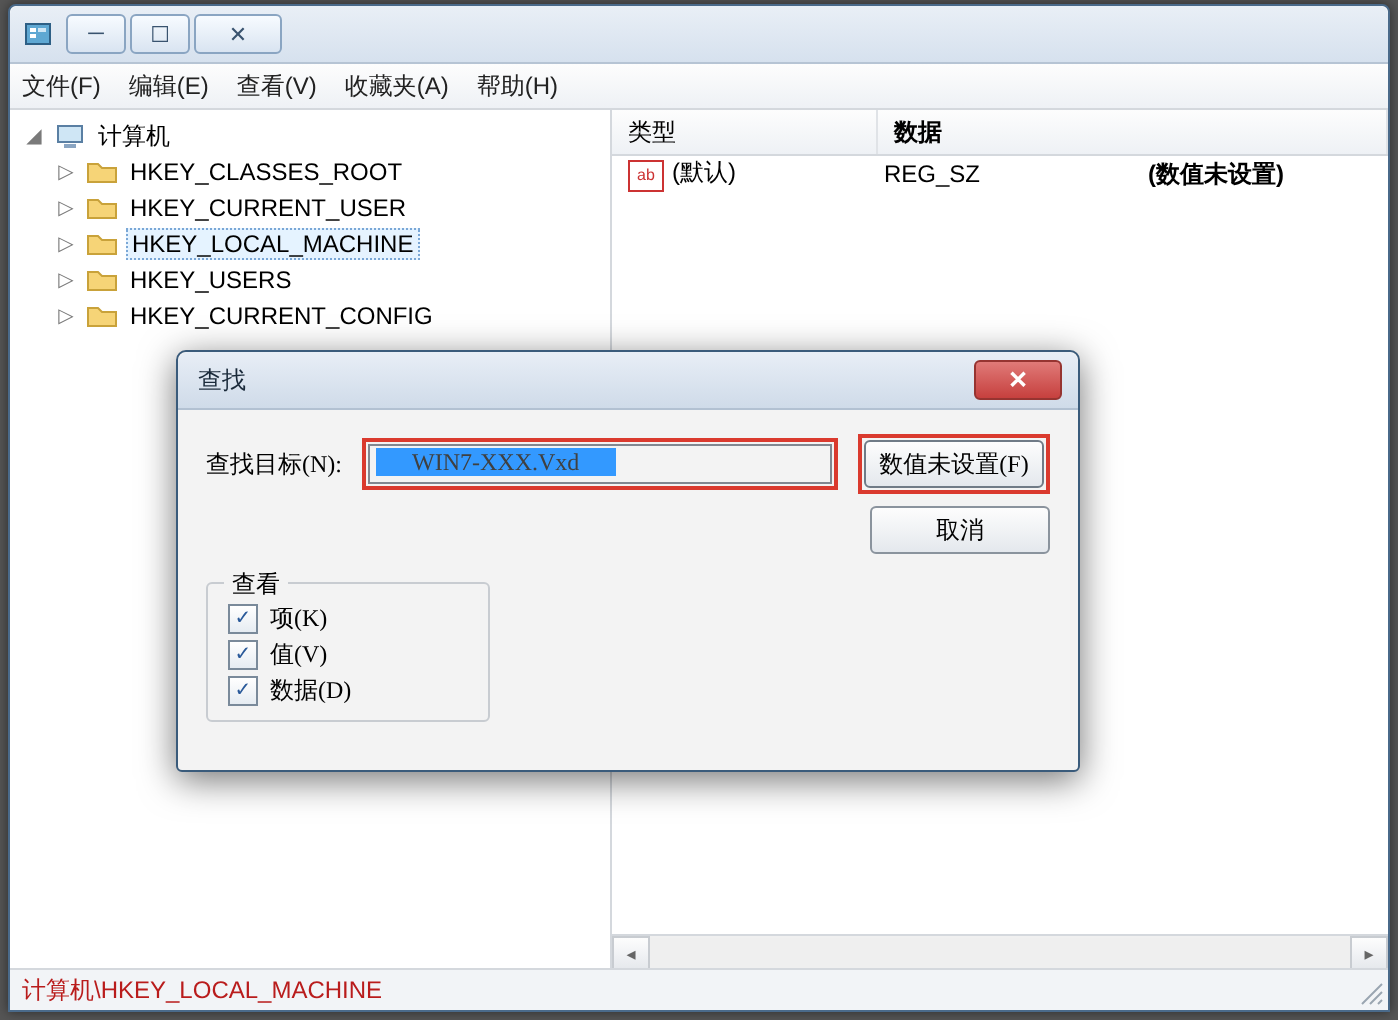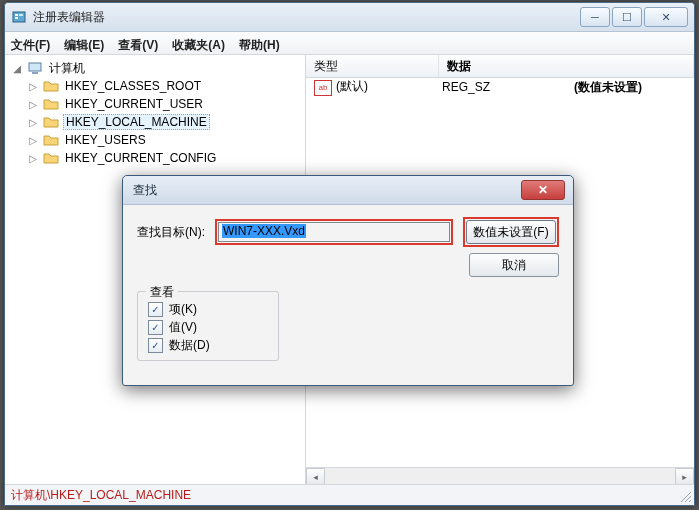--- a/index.html
+++ b/index.html
@@ -3,21 +3,21 @@
 <meta charset="utf-8">
 <style>
   body { margin:0; font-family:"Microsoft YaHei","Segoe UI",Tahoma,sans-serif; font-size:12px; background:#555; overflow:hidden; width:699px; height:510px; position:relative;}
   .window { position:absolute; left:4px; top:2px; width:689px; height:502px; background:#fff; border:1px solid #4a6a8a; border-radius:4px 4px 0 0; box-shadow:0 0 6px rgba(0,0,0,.5);}
   .titlebar { height:28px; background:linear-gradient(#e9eff6,#d6e1ee); border-bottom:1px solid #b6c4d4; display:flex; align-items:center; padding:0 6px; border-radius:4px 4px 0 0;}
   .titlebar .ico { width:16px; height:16px; margin-right:6px; display:inline-flex; align-items:center; justify-content:center;}
   .title-text { flex:1; color:#222;}
   .winbtns { display:flex; gap:2px;}
   .winbtn { width:28px; height:18px; background:linear-gradient(#f7fbff,#d9e4f1); border:1px solid #8aa5c2; border-radius:3px; display:flex; align-items:center; justify-content:center; font-size:11px; color:#39536f;}
   .winbtn.close { width:42px; background:linear-gradient(#f7fbff,#d9e4f1);}
-  .menubar { height:22px; background:linear-gradient(#fdfdfd,#eef1f5); border-bottom:1px solid #d4d8dd; display:flex; align-items:flex-end; padding:0 6px; gap:14px;font-weight:bold;}
+  .menubar { height:22px; background:linear-gradient(#fdfdfd,#eef1f5); border-bottom:1px solid #d4d8dd; display:flex; align-items:center; padding:0 6px; gap:14px;}
   .menuitem { color:#222; cursor:default;}
   .content { position:absolute; top:52px; bottom:20px; left:0; right:0; display:flex;}
   .tree { width:300px; border-right:1px solid #d4d8dd; overflow:auto; padding-top:4px;}
   .node { display:flex; align-items:center; height:18px; padding-left:6px; white-space:nowrap;}
   .expander { width:12px; text-align:center; color:#7a7a7a; font-size:10px;}
   .folder-ico { width:16px; height:14px; margin:0 4px;}
   .folder-ico svg { display:block;}
   .comp-ico { width:16px; height:16px; margin:0 4px;}
   .node.sel .lbl { background:#e5f3ff; border:1px dotted #7aa7d6; padding:0 2px;}
   .lbl { padding:0 2px;}
@@ -27,30 +27,30 @@
   .listbody { flex:1; overflow:auto;}
   .row { display:flex; height:18px; align-items:center;}
   .row div { padding:0 8px;}
   .cell-ico { width:16px; height:14px; border:1px solid #c33; color:#c33; font-size:8px; display:inline-flex; align-items:center; justify-content:center; margin-right:4px; background:#fff;}
   .hscroll { height:17px; background:#f0f0f0; border-top:1px solid #d4d8dd; display:flex; align-items:center;}
   .hscroll .btn { width:17px; height:15px; background:linear-gradient(#fdfdfd,#e6e9ed); border:1px solid #c8ccd1; display:flex; align-items:center; justify-content:center; font-size:9px; color:#666;}
   .hscroll .track { flex:1; height:15px; background:#efefef;}
   .statusbar { position:absolute; left:0; right:0; bottom:0; height:20px; background:#f2f4f7; border-top:1px solid #d4d8dd; display:flex; align-items:center; padding:0 6px; color:#b91c1c;}
   .resize { position:absolute; right:2px; bottom:2px; width:12px; height:12px;}
   
-  .dialog { position:absolute; left:122px; top:175px; width:450px; background:#f3f3f3; border:1px solid #3a5b7b; border-radius:5px 5px 3px 3px; box-shadow:0 4px 18px rgba(0,0,0,.55);}
+  .dialog { position:absolute; left:88px; top:175px; width:450px; background:#f3f3f3; border:1px solid #3a5b7b; border-radius:5px 5px 3px 3px; box-shadow:0 4px 18px rgba(0,0,0,.55);}
   .dlg-title { height:28px; background:linear-gradient(#e8eef6,#cfdbe9); border-bottom:1px solid #b2c1d2; display:flex; align-items:center; padding:0 8px; border-radius:5px 5px 0 0;}
   .dlg-title .t { flex:1; color:#1a2a3a; padding-left:2px;}
   .dlg-close { width:42px; height:18px; background:linear-gradient(#e07a78,#c6403e); border:1px solid #963431; border-radius:3px; color:#fff; display:flex; align-items:center; justify-content:center; font-size:12px; font-weight:bold;}
-  .dlg-body { padding:12px 14px 14px 14px;}
+  .dlg-body { padding:12px 14px 14px 14px;font-family:Liberation Serif, serif;}
   .dlg-row { display:flex; align-items:center; margin-bottom:10px;}
   .dlg-label { width:78px;}
   .dlg-input-wrap { flex:1; border:2px solid #da3a2e; padding:1px; margin-right:10px;}
   .dlg-input { width:100%; height:20px; border:1px solid #828790; padding:1px 3px; box-sizing:border-box; font-family:inherit; font-size:12px;}
-  .dlg-input .seltext { background:#3399ff; color:#000000; padding:0 1px;}
+  .dlg-input .seltext { background:#3399ff; color:#404040; padding:0 18px;}
   .dlg-btn-wrap { border:2px solid #da3a2e; padding:1px;}
   .dlg-btn { width:88px; height:22px; background:linear-gradient(#fdfdfd,#e4e8ed); border:1px solid #707b87; border-radius:3px; display:flex; align-items:center; justify-content:center; cursor:default;}
   .dlg-btn2 { width:88px; height:22px; background:linear-gradient(#fdfdfd,#e4e8ed); border:1px solid #8a939d; border-radius:3px; display:flex; align-items:center; justify-content:center; margin-left:auto;}
   .groupbox { border:1px solid #c8ccd1; border-radius:3px; padding:8px 10px 6px 10px; width:120px; margin-top:4px; margin-bottom:10px; position:relative;}
   .groupbox .legend { position:absolute; top:-8px; left:8px; background:#f3f3f3; padding:0 4px;}
   .chk { display:flex; align-items:center; height:18px; gap:6px;}
   .chkbox { width:13px; height:13px; border:1px solid #7a8a9a; background:linear-gradient(#fff,#e6ecf2); display:flex; align-items:center; justify-content:center; font-size:10px; color:#2a5a9a;}
   .col-name{width:112px;} .col-type{width:116px;} .col-data{flex:1;font-weight:bold;}
 </style>
 </head>
@@ -59,21 +59,20 @@
 <div class="window">
   <div class="titlebar">
     <span class="ico">
       <svg width="16" height="16">
           <rect x="2" y="3" width="12" height="10" fill="#5fa8d3" stroke="#2d5f85"></rect>
           <rect x="4" y="5" width="3" height="2" fill="#fff"></rect>
           <rect x="4" y="8" width="3" height="2" fill="#fff"></rect>
           <rect x="8" y="5" width="4" height="2" fill="#cfe6f5"></rect>
         </svg>
     </span>
-    <span class="title-text">注册表编辑器</span>
     <div class="winbtns">
       <div class="winbtn">─</div>
       <div class="winbtn">☐</div>
       <div class="winbtn close">✕</div>
     </div>
   </div>
 
   <div class="menubar">
     <span class="menuitem">文件(F)</span>
     <span class="menuitem">编辑(E)</span>

